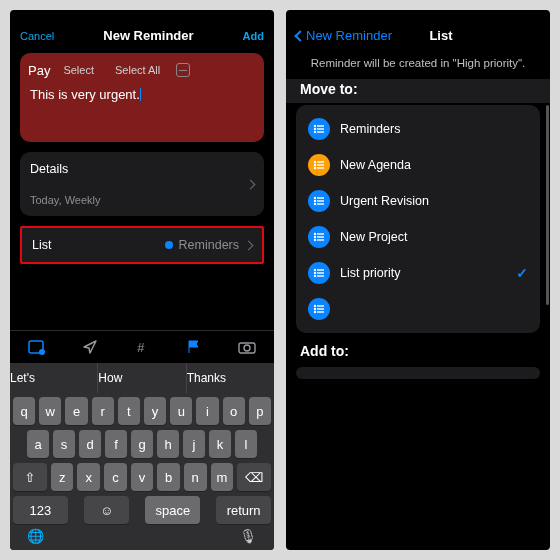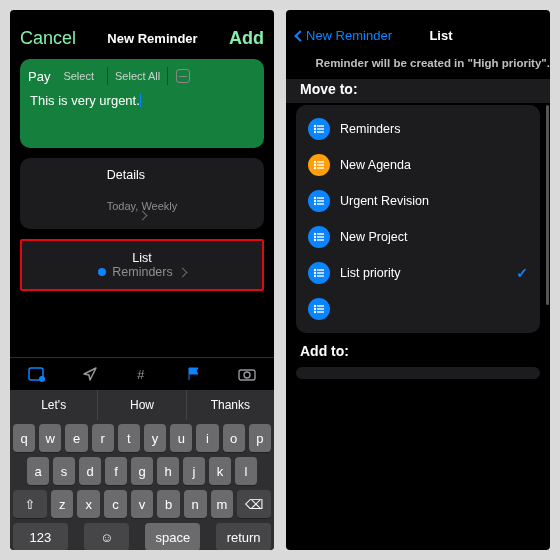--- a/index.html
+++ b/index.html
@@ -1,59 +1,59 @@
 <!DOCTYPE html>
 <html><head>
 <meta charset="utf-8">
 <style>
   * { box-sizing: border-box; margin: 0; padding: 0; font-family: -apple-system, Helvetica, Arial, sans-serif; -webkit-font-smoothing: antialiased; }
   body { background: #dadada; width: 560px; height: 560px; overflow: hidden; }
   .stage { display: flex; gap: 12px; padding: 10px; }
   .phone { width: 265px; height: 540px; background: #000; border-radius: 4px; overflow: hidden; color: #fff; font-size: 12.5px; position: relative; }
   .nav { display: flex; align-items: center; justify-content: space-between; padding: 18px 10px 10px 10px; }
   .nav .title { font-weight: 600; font-size: 13px; }
-  .nav .btn { color: #86efac; font-size: 18px; }
+  .nav .btn { color: #0ea5e9; font-size: 11px; }
   .nav .btn.bold { font-weight: 600; }
   .back { display: flex; align-items: center; gap: 2px; color: #0a84ff; font-size: 13px; }
   .chev { width: 8px; height: 8px; border-left: 2px solid #0a84ff; border-bottom: 2px solid #0a84ff; transform: rotate(45deg); }
   .scroll { padding: 0 10px; }
-  .notes-card { background: #15803d; border-radius: 10px; overflow: hidden; }
+  .notes-card { background: #7f1d1d; border-radius: 10px; overflow: hidden; }
   .title-row { display: flex; align-items: center; padding: 8px 8px 4px 8px; gap: 6px; }
   .title-input { font-size: 13px; color: #fff; }
   .pill { font-size: 11px; color: #d0d0d0; padding: 3px 7px; }
   .pill.sep { border-left: 1px solid #3a3a3c; border-right: 1px solid #3a3a3c; }
   .scan { width: 14px; height: 14px; border: 1px solid #888; border-radius: 3px; position: relative; margin-left: 2px;}
   .scan:before { content:""; position:absolute; left:2px; right:2px; top:50%; height:1px; background:#888;}
   .body-row { padding: 4px 24px 40px 10px; font-size: 13px; }
   .body-row .cursor { display:inline-block; width:1px; height:13px; background:#0a84ff; vertical-align:-2px;}
-  .cell { background:#1c1c1e; border-radius:10px; margin-top:10px; display:flex; align-items:center; padding:10px 10px; justify-content:space-between;flex-direction:column;}
+  .cell { background:#1c1c1e; border-radius:10px; margin-top:10px; display:flex; align-items:center; padding:10px 10px; justify-content:space-between;}
   .cell .sub { color:#8e8e93; font-size:11px; margin-top:18px;}
   .cell .right { display:flex; align-items:center; gap:6px; color:#8e8e93;}
   .dot { width:8px; height:8px; border-radius:50%; background:#0a84ff;}
   .chev-r { width:7px; height:7px; border-top:1.5px solid #6d6d72; border-right:1.5px solid #6d6d72; transform:rotate(45deg);}
   .redbox { border: 2px solid #e30613; border-radius:2px; }
   .qt-bar { display:flex; justify-content:space-around; align-items:center; padding:8px 0; margin-top:66px; border-top:1px solid #2c2c2e;}
   .qt-bar svg { display:block; }
   .sugg { display:flex; background:#2f2f31; }
-  .sugg div { flex:1; text-align:center; padding:8px 0; font-size:12px; color:#fff; border-right:1px solid #444;}
+  .sugg div { flex:1; text-align:left; padding:8px 0; font-size:12px; color:#fff; border-right:1px solid #444;}
   .sugg div:last-child { border-right:none; }
   .kb { background:#2f2f31; padding:4px 3px 3px 3px; }
   .krow { display:flex; gap:4px; margin-bottom:5px; justify-content:center;}
   .key { background:#6b6b6e; color:#fff; border-radius:4px; height:28px; flex:1; display:flex; align-items:center; justify-content:center; font-size:13px; box-shadow:0 1px 0 #222;}
   .key.dark { background:#464649; }
   .key.sp { flex: 4; }
   .key.ret { flex: 2; }
   .key.shift { flex: 1.3; }
   .row2 { padding: 0 14px; }
   .krow-bt { display:flex; gap:16px; }
   .krow-bt .key { flex: 1.2; }
   .brow { display:flex; justify-content:space-between; padding:4px 14px 6px 14px;}
   .brow span { color:#ccc; font-size:14px;}
   
-  .info { text-align:right; font-size:11.5px; color:#c0c0c3; padding:4px 0 10px 0;font-weight:bold;}
+  .info { text-align:center; font-size:11.5px; color:#c0c0c3; padding:4px 0 10px 0;}
   .section-h { font-weight:600; font-size:14px; padding:2px 14px 6px 14px; background:#1c1c1e; }
   .inset { background:#1c1c1e; margin:2px 10px 10px 10px; border-radius:10px; padding:6px 0;}
   .lrow { display:flex; align-items:center; padding:7px 12px 7px 12px; gap:10px; position:relative;}
   .bubble { width:22px; height:22px; border-radius:50%; display:flex; align-items:center; justify-content:center; flex-shrink:0;}
   .bubble svg { display:block; }
   .lname { flex:1; font-size:12.5px; }
   .check { color:#0a84ff; font-size:14px; font-weight:600;}
   .scrollind { position:absolute; right:1px; top:95px; width:3px; height:200px; background:#555; border-radius:2px;}
 </style>
 </head>

